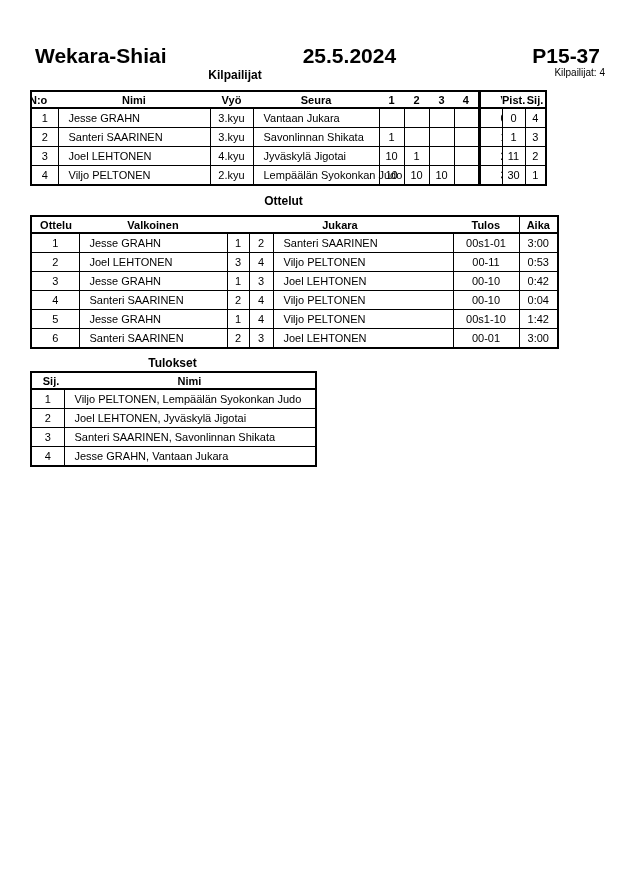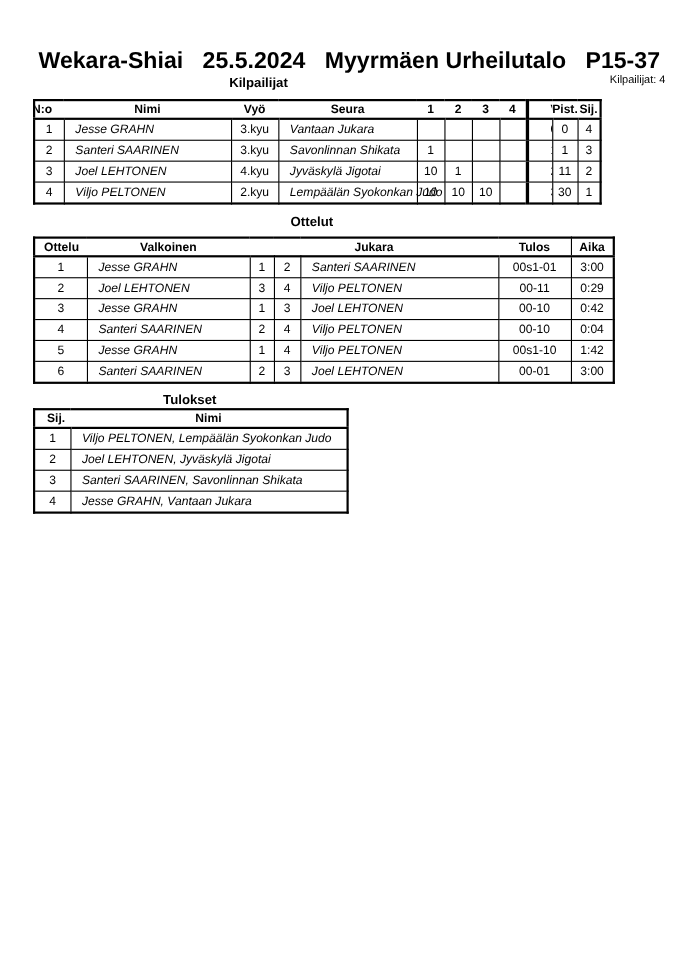--- a/index.html
+++ b/index.html
@@ -31,36 +31,35 @@
   #t-results     { top:371px; left:30px; width:285px; }
 
   th {
     font-weight:bold; padding:0; height:15px; text-align:center;
     border:0; border-bottom:2px solid #000; overflow:hidden; white-space:nowrap;
   }
   td {
     padding:0; height:18px; border:1px solid #000;
     overflow:hidden; white-space:nowrap; text-align:center;
   }
-  .al { text-align:left; padding-left:10px;font-style:italic; }
+  .al { text-align:left; padding-left:10px; }
   th.hleft { text-align:center; padding-left:1px; }
   th.clip  { text-align:left; padding-left:0; text-indent:-3px; }
   .thick-l { border-left:3px solid #000 !important;padding-left:20px; }
   th.bl    { border-left:1px solid #000; }
   td.club  { overflow:visible;margin-top:27px; }
 </style>
 </head>
 <body>
 
 <div class="page">
 
   <div class="title-row">
     <span>Wekara-Shiai</span>
     <span>25.5.2024</span>
-    <span>Myyrmäen Urheilutalo</span>
     <span>P15-37</span>
   </div>
 
   <div class="comp-count">Kilpailijat: 4</div>
 
   <div class="caption" id="cap-competitors">Kilpailijat</div>
 
   <table id="t-competitors">
     <colgroup>
       <col style="width:27px">
@@ -173,21 +172,21 @@
       <td>00s1-01</td>
       <td>3:00</td>
     </tr>
     <tr>
       <td>2</td>
       <td class="al">Joel LEHTONEN</td>
       <td>3</td>
       <td>4</td>
       <td class="al">Viljo PELTONEN</td>
       <td>00-11</td>
-      <td>0:29</td>
+      <td>0:53</td>
     </tr>
     <tr>
       <td>3</td>
       <td class="al">Jesse GRAHN</td>
       <td>1</td>
       <td>3</td>
       <td class="al">Joel LEHTONEN</td>
       <td>00-10</td>
       <td>0:42</td>
     </tr>

